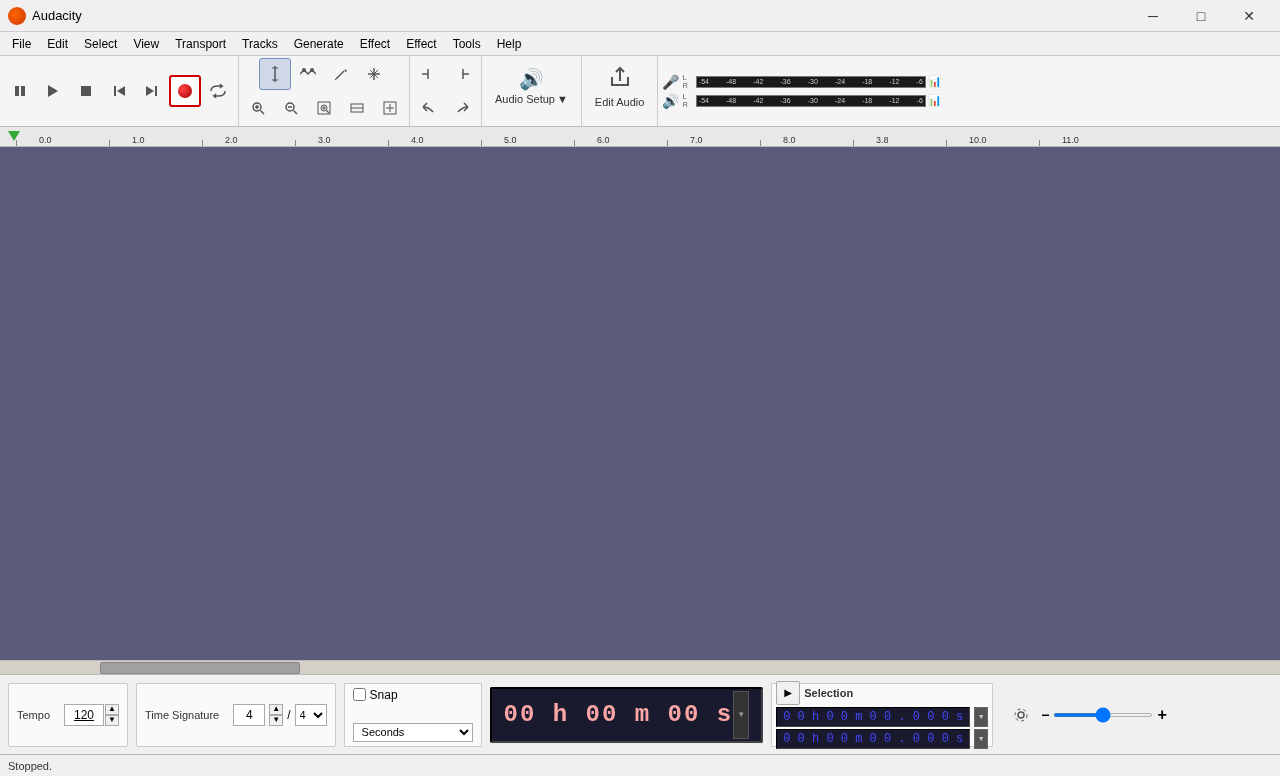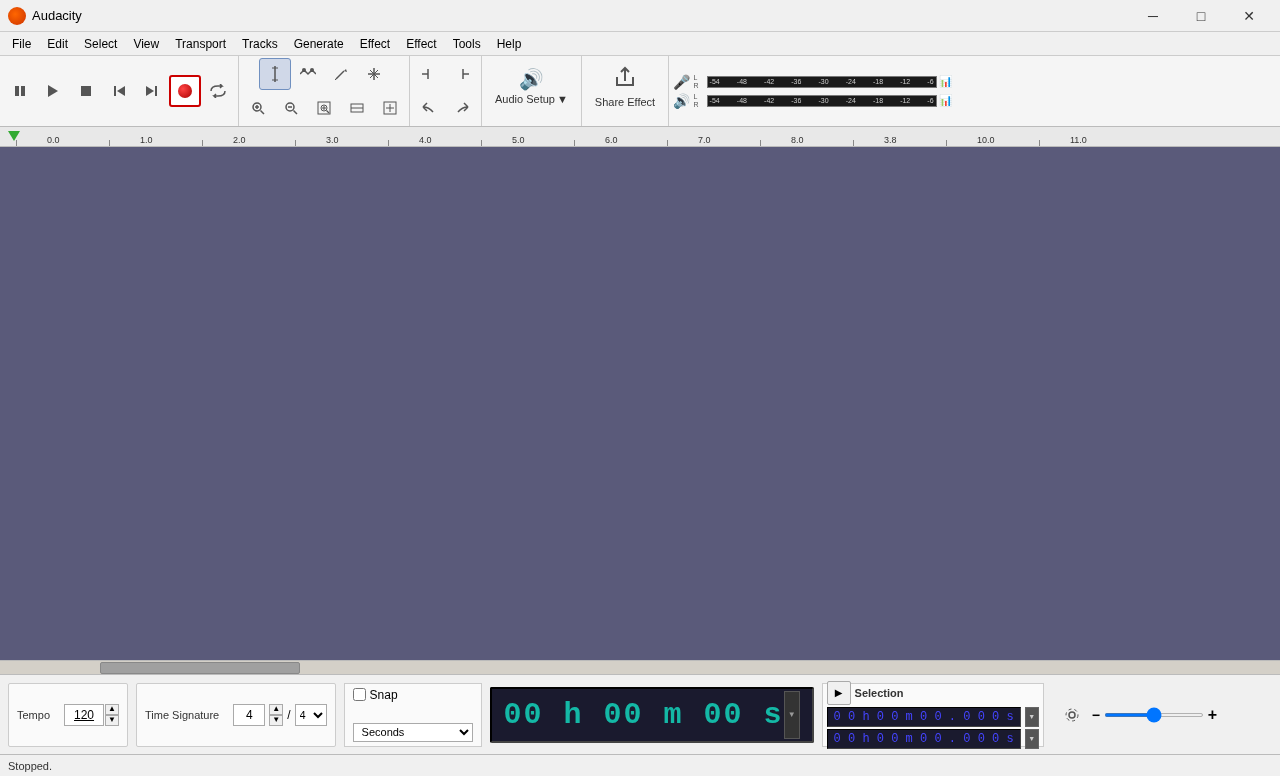--- a/index.html
+++ b/index.html
@@ -128,21 +128,21 @@
     .ruler-mark {
       width: 93px;
       display: flex;
       align-items: flex-end;
       position: relative;
       height: 18px;
     }
     .ruler-mark-label {
       position: absolute;
       bottom: 1px;
-      left: 16px;
+      left: 8px;
       font-size: 9px;
       padding-left: 15px;
     }
     .ruler-tick {
       position: absolute;
       bottom: 0;
       left: 0;
       width: 1px;
       height: 6px;
       background: #888;
@@ -288,23 +288,23 @@
       background: #1a1a2e;
       border: 2px inset #444;
       padding: 8px 12px;
       display: flex;
       align-items: center;
       height: 56px;
       border-radius: 2px;
     }
     .time-digits {
       font-family: 'Courier New', monospace;
-      font-size: 30px;
+      font-size: 24px;
       font-weight: bold;
-      color: #14b8a6;
+      color: #fca5a5;
       letter-spacing: 2px;
     }
     .time-down-btn {
       width: 16px;
       height: 48px;
       background: #333;
       border: 1px solid #555;
       cursor: pointer;
       display: flex;
       align-items: center;
@@ -690,21 +690,21 @@
 
   <div class="tc-group" style="flex-direction:column; padding:2px 4px;">
     <button class="share-audio-btn">
       <span style="font-size:20px;">
         <svg width="24" height="24" viewBox="0 0 24 24">
             <path d="M4 12 L4 20 L20 20 L20 12" stroke="#555" stroke-width="2" fill="none"></path>
             <line x1="12" y1="3" x2="12" y2="16" stroke="#555" stroke-width="2"></line>
             <polyline points="8,7 12,3 16,7" stroke="#555" stroke-width="2" fill="none"></polyline>
           </svg>
       </span>
-      <span style="font-size:11px;">Share Effect</span>
+      <span style="font-size:11px;">Edit Audio</span>
     </button>
   </div>
 
   <div class="vu-section">
 
     <div class="vu-row-item">
       <span class="vu-speaker">🎤</span>
       <div style="display:flex;flex-direction:column;font-size:7px;line-height:1.1;color:#555;width:10px;">
         <span>L</span>
         <span>R</span>

